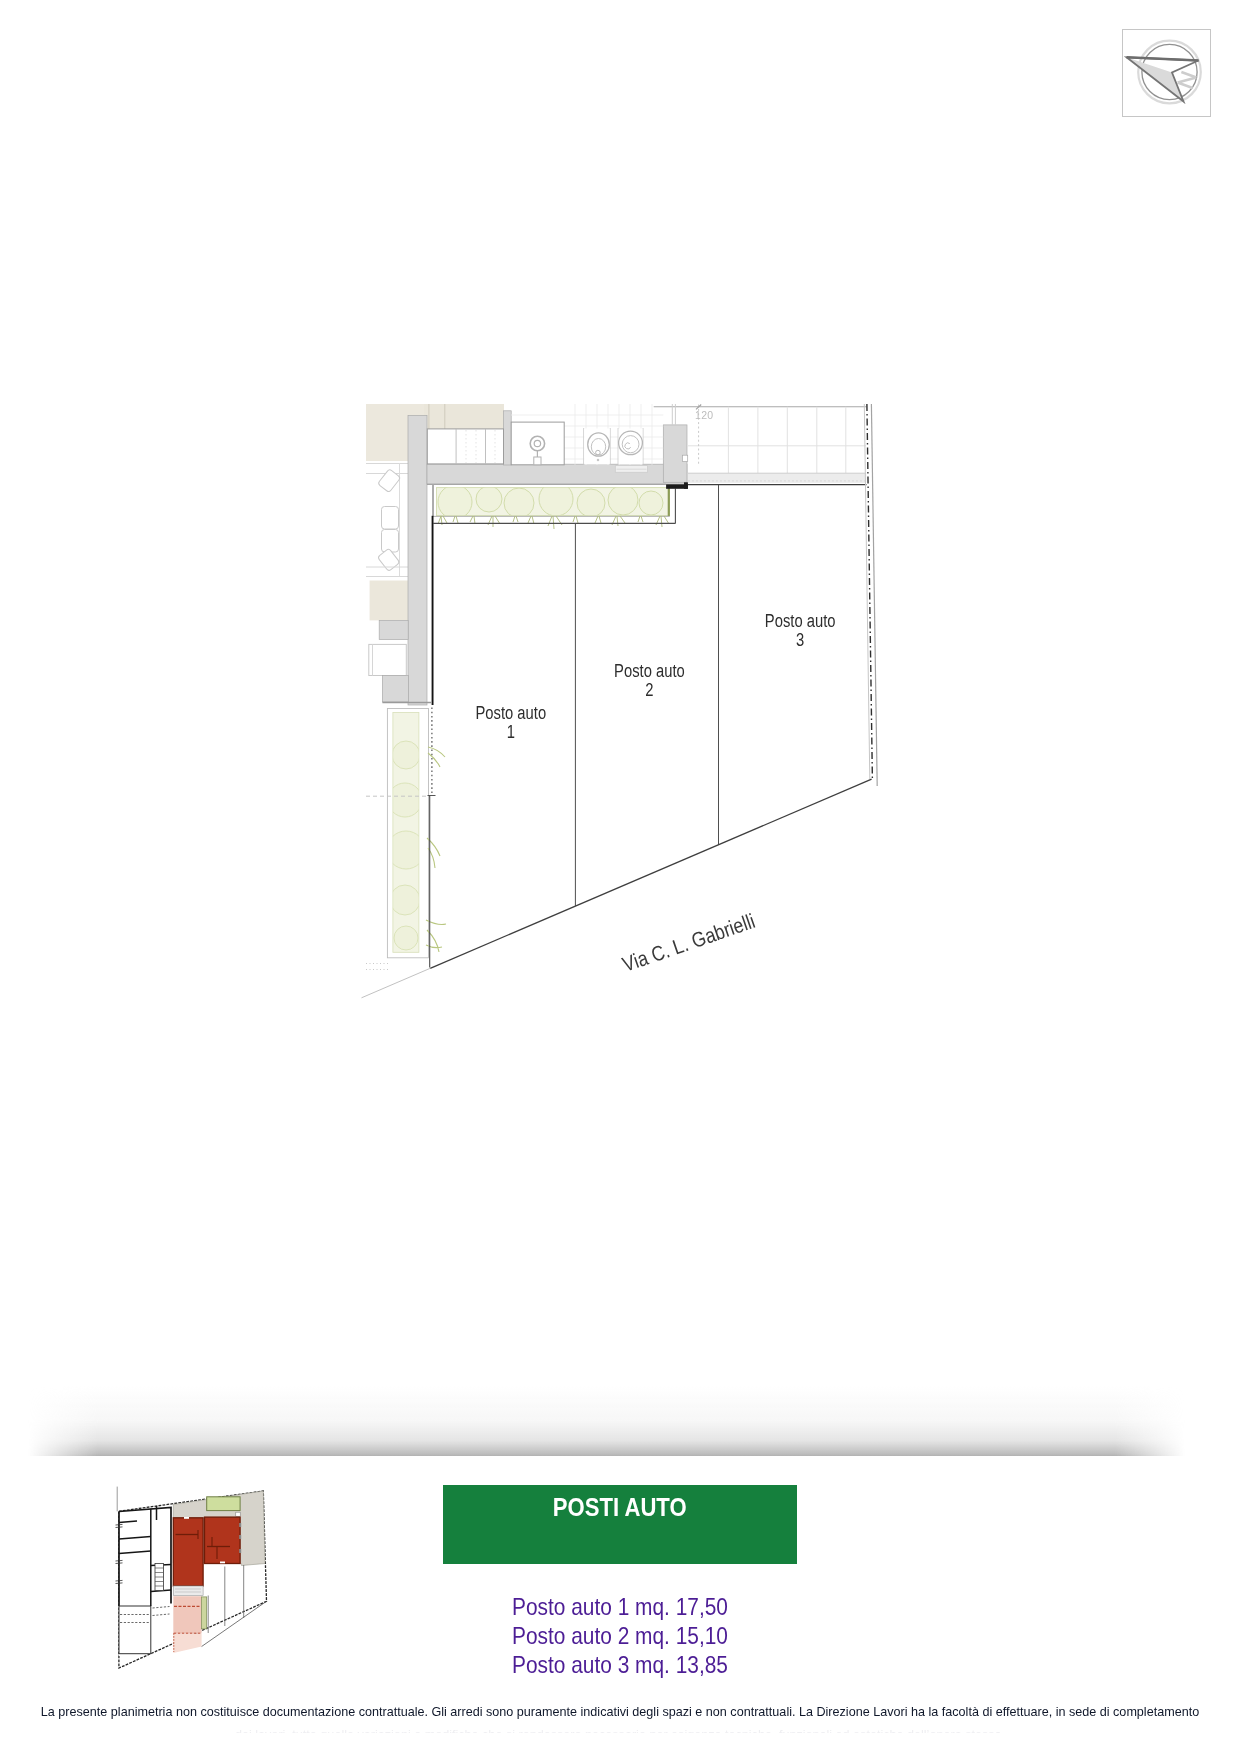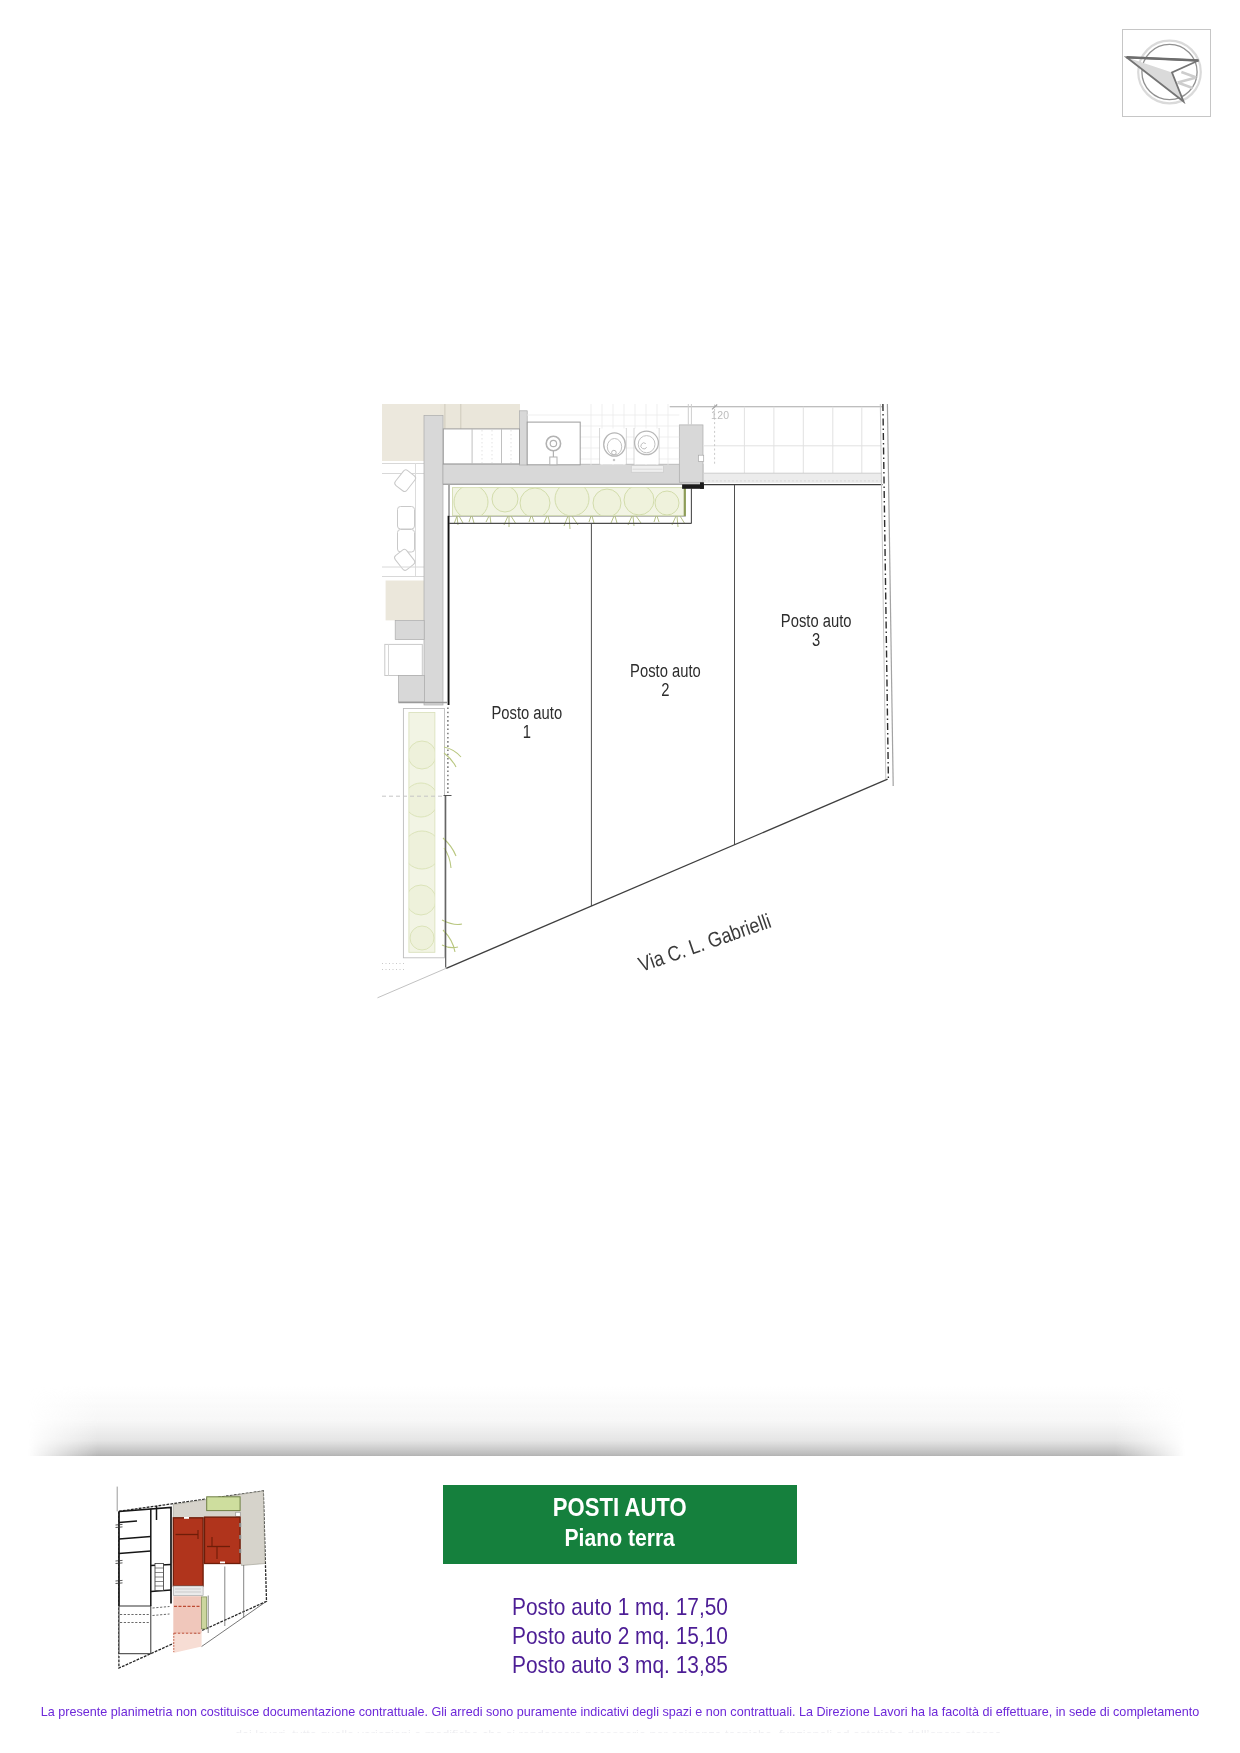--- a/index.html
+++ b/index.html
@@ -15,21 +15,21 @@
   <rect x="0.5" y="0.5" width="88" height="87" fill="none" stroke="#c6c6c6" stroke-width="1"></rect>
   <circle cx="47.5" cy="43" r="31.3" fill="none" stroke="#dadada" stroke-width="2.2"></circle>
   <circle cx="47.5" cy="43" r="27.6" fill="none" stroke="#919191" stroke-width="1.3"></circle>
   <path transform="translate(65,51) rotate(-70)" d="M-5.5,-8 L-5.5,8 M-5.5,-8 L5.5,8 M5.5,8 L5.5,-8" fill="none" stroke="#cdcdcd" stroke-width="2.6"></path>
   <polygon points="4.5,28.3 50,43.5 61.5,72.5" fill="#dadada"></polygon>
   <path d="M4.5,28.3 L76.5,31.5 L50,43.5 L61.5,72.5 Z" fill="none" stroke="#757575" stroke-width="1.8"></path>
   <path d="M4.5,28.3 L76.5,31.5" fill="none" stroke="#6d6d6d" stroke-width="2.4"></path>
 </svg>
 </div>
 
-<div class="abs" id="plan" style="left:376px;top:395px;width:520px;height:620px;">
+<div class="abs" id="plan" style="left:360px;top:395px;width:520px;height:620px;">
 <svg width="520" height="620" viewBox="360 395 520 620">
 <defs>
   <clipPath id="hedgeTopClip">
           <rect x="436.5" y="487.6" width="232.8" height="28"></rect>
         </clipPath>
   <clipPath id="hedgeLeftClip">
           <rect x="392.9" y="712.6" width="26" height="239.7"></rect>
         </clipPath>
 </defs>
 
@@ -331,28 +331,27 @@
   <line x1="15.5" y1="106" x2="22.5" y2="105.4"></line>
         <line x1="15.5" y1="108.5" x2="22.5" y2="107.9"></line>
 </g>
 </svg>
 </div>
 
 <div class="abs" id="titlebox" style="left:443px;top:1485px;width:354px;height:79px;background:#15803d;color:#ffffff;text-align:center;">
 
   <div style="font-size:26px;font-weight:bold;margin-top:7px;"><span style="display:inline-block;transform:scaleX(0.85);">POSTI AUTO</span></div>
 
-  <div style="font-size:24px;font-weight:bold;margin-top:1px;"><span style="display:inline-block;transform:scaleX(0.88);">Piano terra</span></div>
 </div>
 
 <div class="abs" id="areas" style="left:320px;top:1592px;width:600px;text-align:center;font-size:24px;color:#4c1d95;line-height:29px;">
   <div style="transform:scaleX(0.87);">Posto auto 1 mq. 17,50</div>
   <div style="transform:scaleX(0.87);">Posto auto 2 mq. 15,10</div>
   <div style="transform:scaleX(0.87);">Posto auto 3 mq. 13,85</div>
 </div>
 
-<div class="abs" id="footer" style="left:0;top:1705px;width:1240px;text-align:center;font-size:12.6px;color:#6d28d9;">
+<div class="abs" id="footer" style="left:0;top:1705px;width:1240px;text-align:center;font-size:12.6px;color:#0f172a;">
 La presente planimetria non costituisce documentazione contrattuale. Gli arredi sono puramente indicativi degli spazi e non contrattuali. La Direzione Lavori ha la facoltà di effettuare, in sede di completamento
 </div>
 
 <div class="abs" style="left:0;top:1728px;width:1240px;height:5px;overflow:hidden;text-align:center;font-size:12.6px;color:#efeff2;">
 dei lavori, tutte quelle variazioni e modifiche che si rendessero necessarie per esigenze tecniche, funzionali ed estetiche dell’opera stessa.
 </div>
 
 </body></html>

